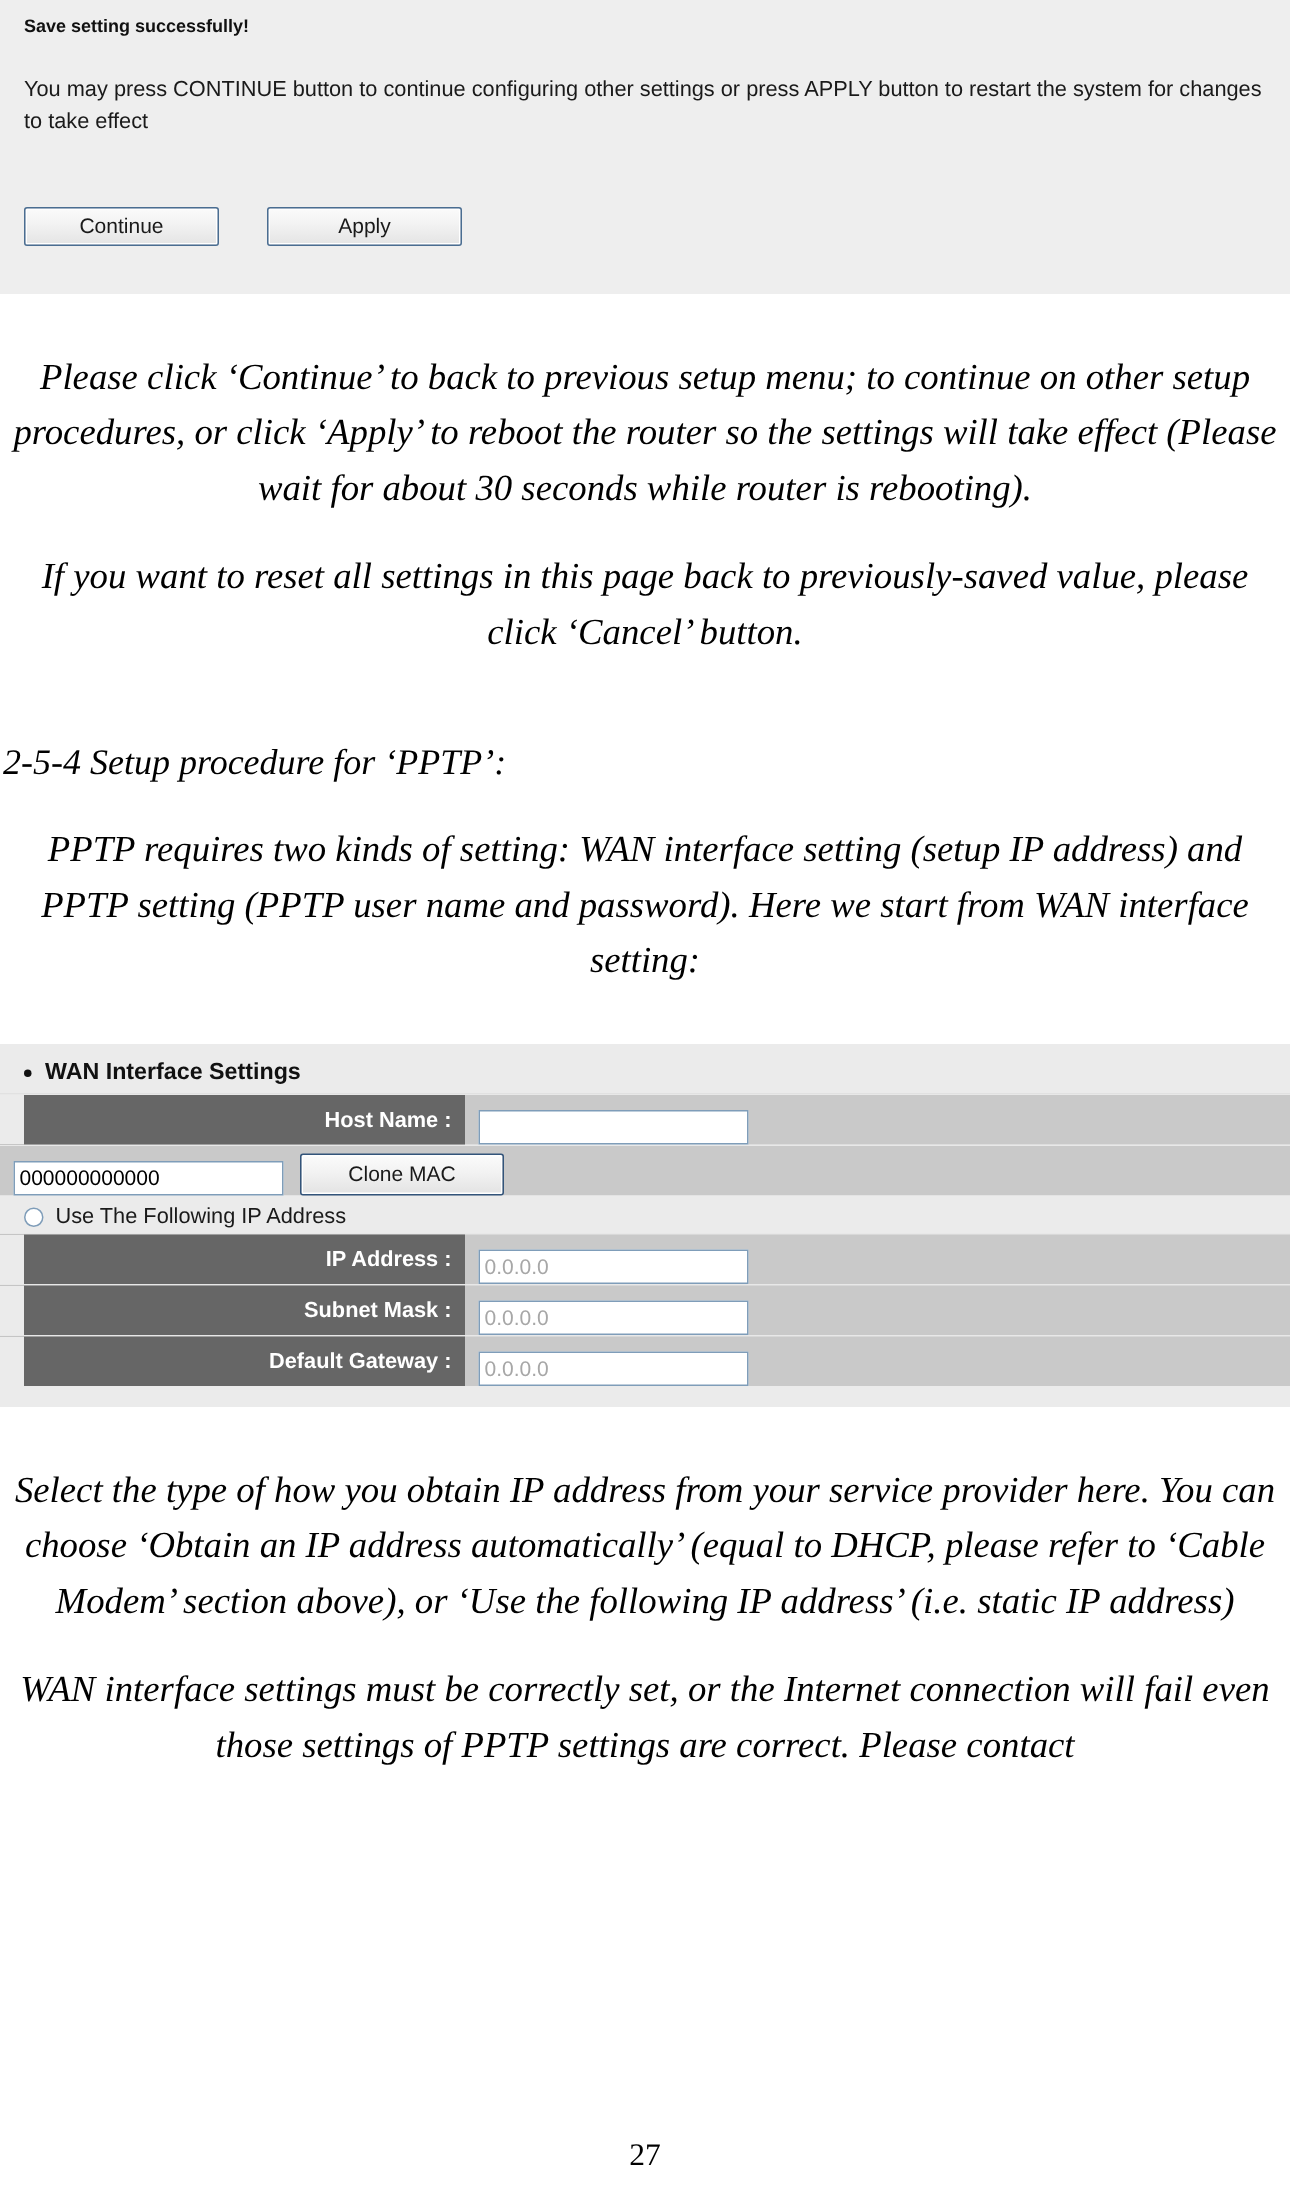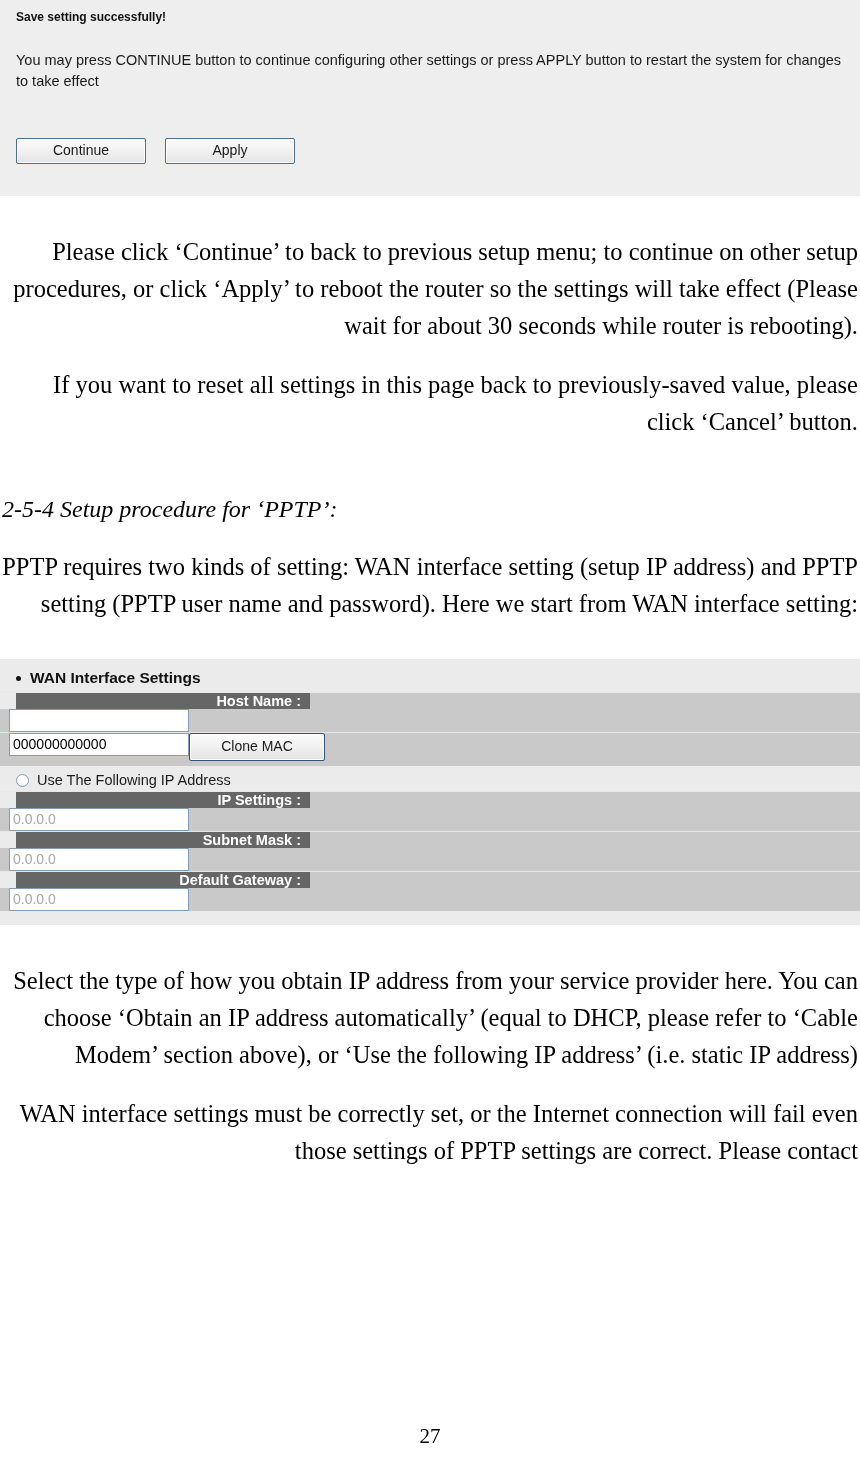--- a/index.html
+++ b/index.html
@@ -40,21 +40,21 @@
     color: #1a1a1a;
     line-height: 1.45;
     margin: 26px 0 0 2px;
     width: 840px;
   }
   .panel-buttons {
     position: absolute;
     left: 16px;
     top: 138px;
     display: flex;
-    gap: 19px;
+    gap: 32px;
   }
   .btn-3d {
     font-family: "Liberation Sans", "DejaVu Sans", sans-serif;
     font-size: 14px;
     color: #1a1a1a;
     background: linear-gradient(to bottom, #fbfbfb 0%, #f2f2f2 45%, #e4e4e4 100%);
     border: 1px solid #4a6d91;
     border-radius: 2px;
     box-shadow: inset 0 0 0 1px #ffffff;
     padding: 3px 0 4px 0;
@@ -70,21 +70,22 @@
     position: absolute;
     left: 0;
     top: 196px;
     width: 860px;
   }
   p.body-text {
     font-size: 24.5px;
     line-height: 37px;
     margin: 0;
     padding: 0 2px 0 2px;
-    text-align: right;
+    text-align: center;
+    font-style: italic;
   }
   .gap-sm { height: 22px; }
   .gap-md { height: 37px; }
   .gap-lg { height: 52px; }
 
   h3.section-heading {
     font-size: 24px;
     font-weight: normal;
     font-style: italic;
     margin: 0;
@@ -148,41 +149,41 @@
     background: #1faf2a;
     display: block;
   }
 
   .field-row {
     display: flex;
     align-items: stretch;
     background: #c9c9c9;
     border-top: 1px solid #e8e8e8;
     min-height: 33px;
-    flex-direction: column;
   }
   .field-label {
     width: 310px;
     flex: none;
     background: #666666;
     color: #ffffff;
     font-size: 14.5px;
     font-weight: bold;
     text-align: right;
     display: flex;
     align-items: center;
     justify-content: flex-end;
     padding-right: 9px;
     box-sizing: border-box;
     border-left: 16px solid #ebebeb;
   }
   .field-control {
     flex: 1;
     display: flex;
-    align-items: flex-start;
+    align-items: flex-end;
+    gap: 11px;
     padding-left: 9px;
   }
   .text-input {
     width: 180px;
     height: 23px;
     background: #ffffff;
     border: 1px solid #7f9db9;
     box-sizing: border-box;
     font-family: "Liberation Sans", "DejaVu Sans", sans-serif;
     font-size: 14px;
@@ -275,21 +276,21 @@
     </div>
 
     <div class="row-spacer"></div>
 
     <div class="radio-row">
       <span class="radio"></span>
       <span>Use The Following IP Address</span>
     </div>
 
     <div class="field-row">
-      <div class="field-label">IP Settings :</div>
+      <div class="field-label">IP Address :</div>
       <div class="field-control">
         <div class="text-input disabled">0.0.0.0</div>
       </div>
     </div>
 
     <div class="field-row">
       <div class="field-label">Subnet Mask :</div>
       <div class="field-control">
         <div class="text-input disabled">0.0.0.0</div>
       </div>

